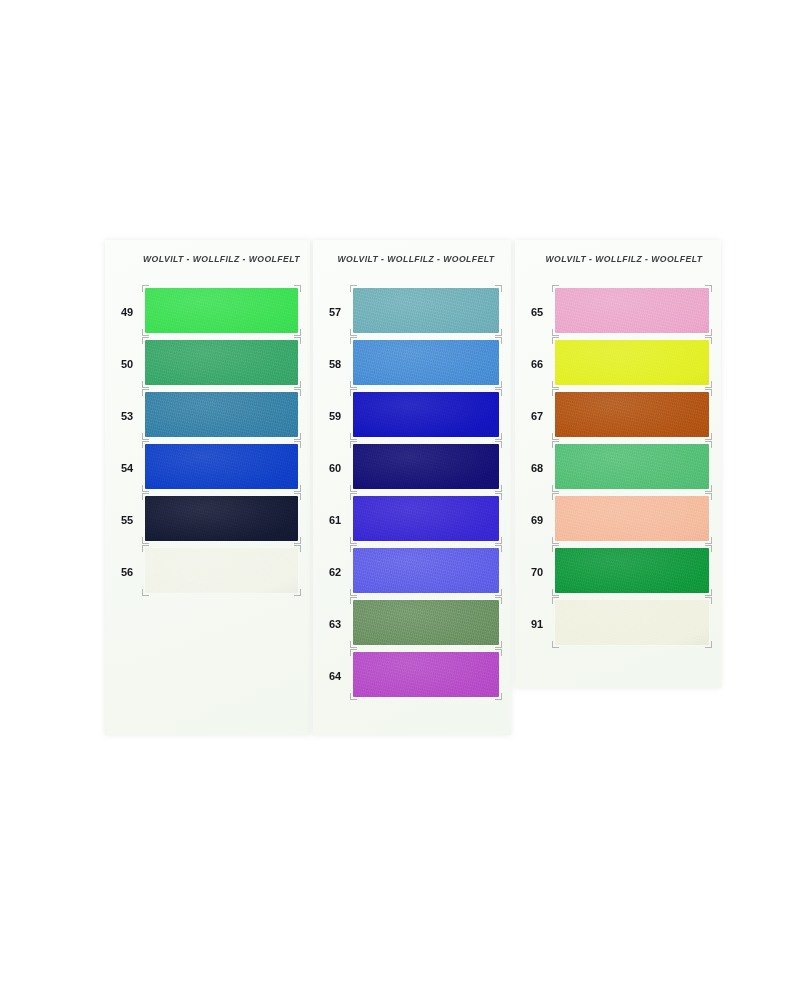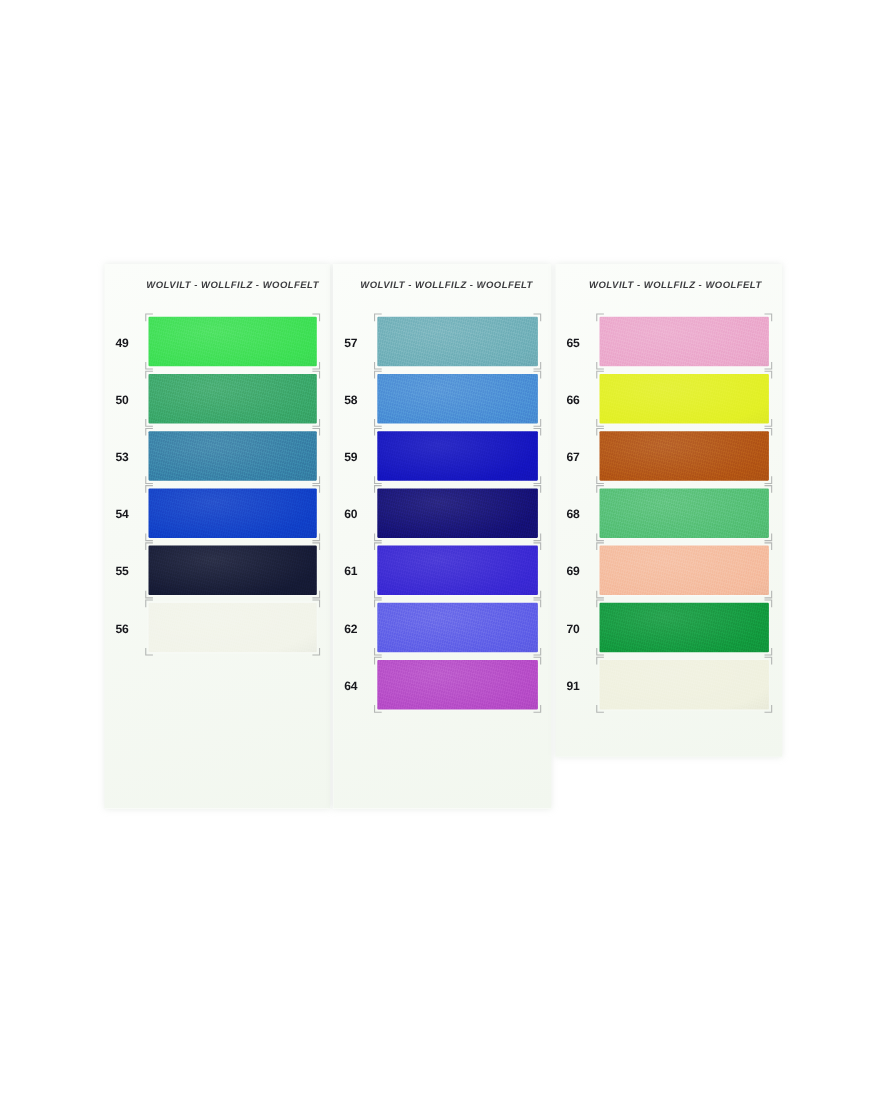--- a/index.html
+++ b/index.html
@@ -11,21 +11,21 @@
     width: 811px;
     height: 1000px;
     font-family: "Liberation Sans", sans-serif;
     position: relative;
     overflow: hidden;
   }
 
   
   #card {
     position: absolute;
-    left: 95px;
+    left: 105px;
     top: 240px;
     width: 616px;
     height: 500px;
   }
 
   .column {
     position: absolute;
     top: 0;
     height: 100%;
     background: linear-gradient(160deg, #fbfdfa 0%, #f7faf5 45%, #f2f7ef 100%);
@@ -66,21 +66,21 @@
     height: 52px;
   }
 
   .row-number {
     position: absolute;
     left: 10px;
     top: 0;
     width: 24px;
     height: 52px;
     line-height: 52px;
-    text-align: left;
+    text-align: center;
     font-family: "Liberation Sans", sans-serif;
     font-weight: 700;
     font-size: 11px;
     color: #17171c;
     letter-spacing: -0.2px;
   }
 
   .swatch-wrap {
     position: absolute;
     left: 40px;
@@ -259,20 +259,30 @@
           <div class="row-number">62</div>
           <div class="swatch-wrap">
             <div class="swatch" style="background: rgb(96, 96, 232);"></div>
             <span class="corner tl"></span>
             <span class="corner tr"></span>
             <span class="corner bl"></span>
             <span class="corner br"></span>
           </div>
         </div>
         <div class="swatch-row">
+          <div class="row-number">63</div>
+          <div class="swatch-wrap">
+            <div class="swatch" style="background: rgb(109, 147, 100);"></div>
+            <span class="corner tl"></span>
+            <span class="corner tr"></span>
+            <span class="corner bl"></span>
+            <span class="corner br"></span>
+          </div>
+        </div>
+        <div class="swatch-row">
           <div class="row-number">64</div>
           <div class="swatch-wrap">
             <div class="swatch" style="background: rgb(183, 76, 200);"></div>
             <span class="corner tl"></span>
             <span class="corner tr"></span>
             <span class="corner bl"></span>
             <span class="corner br"></span>
           </div>
         </div>
       </div>

